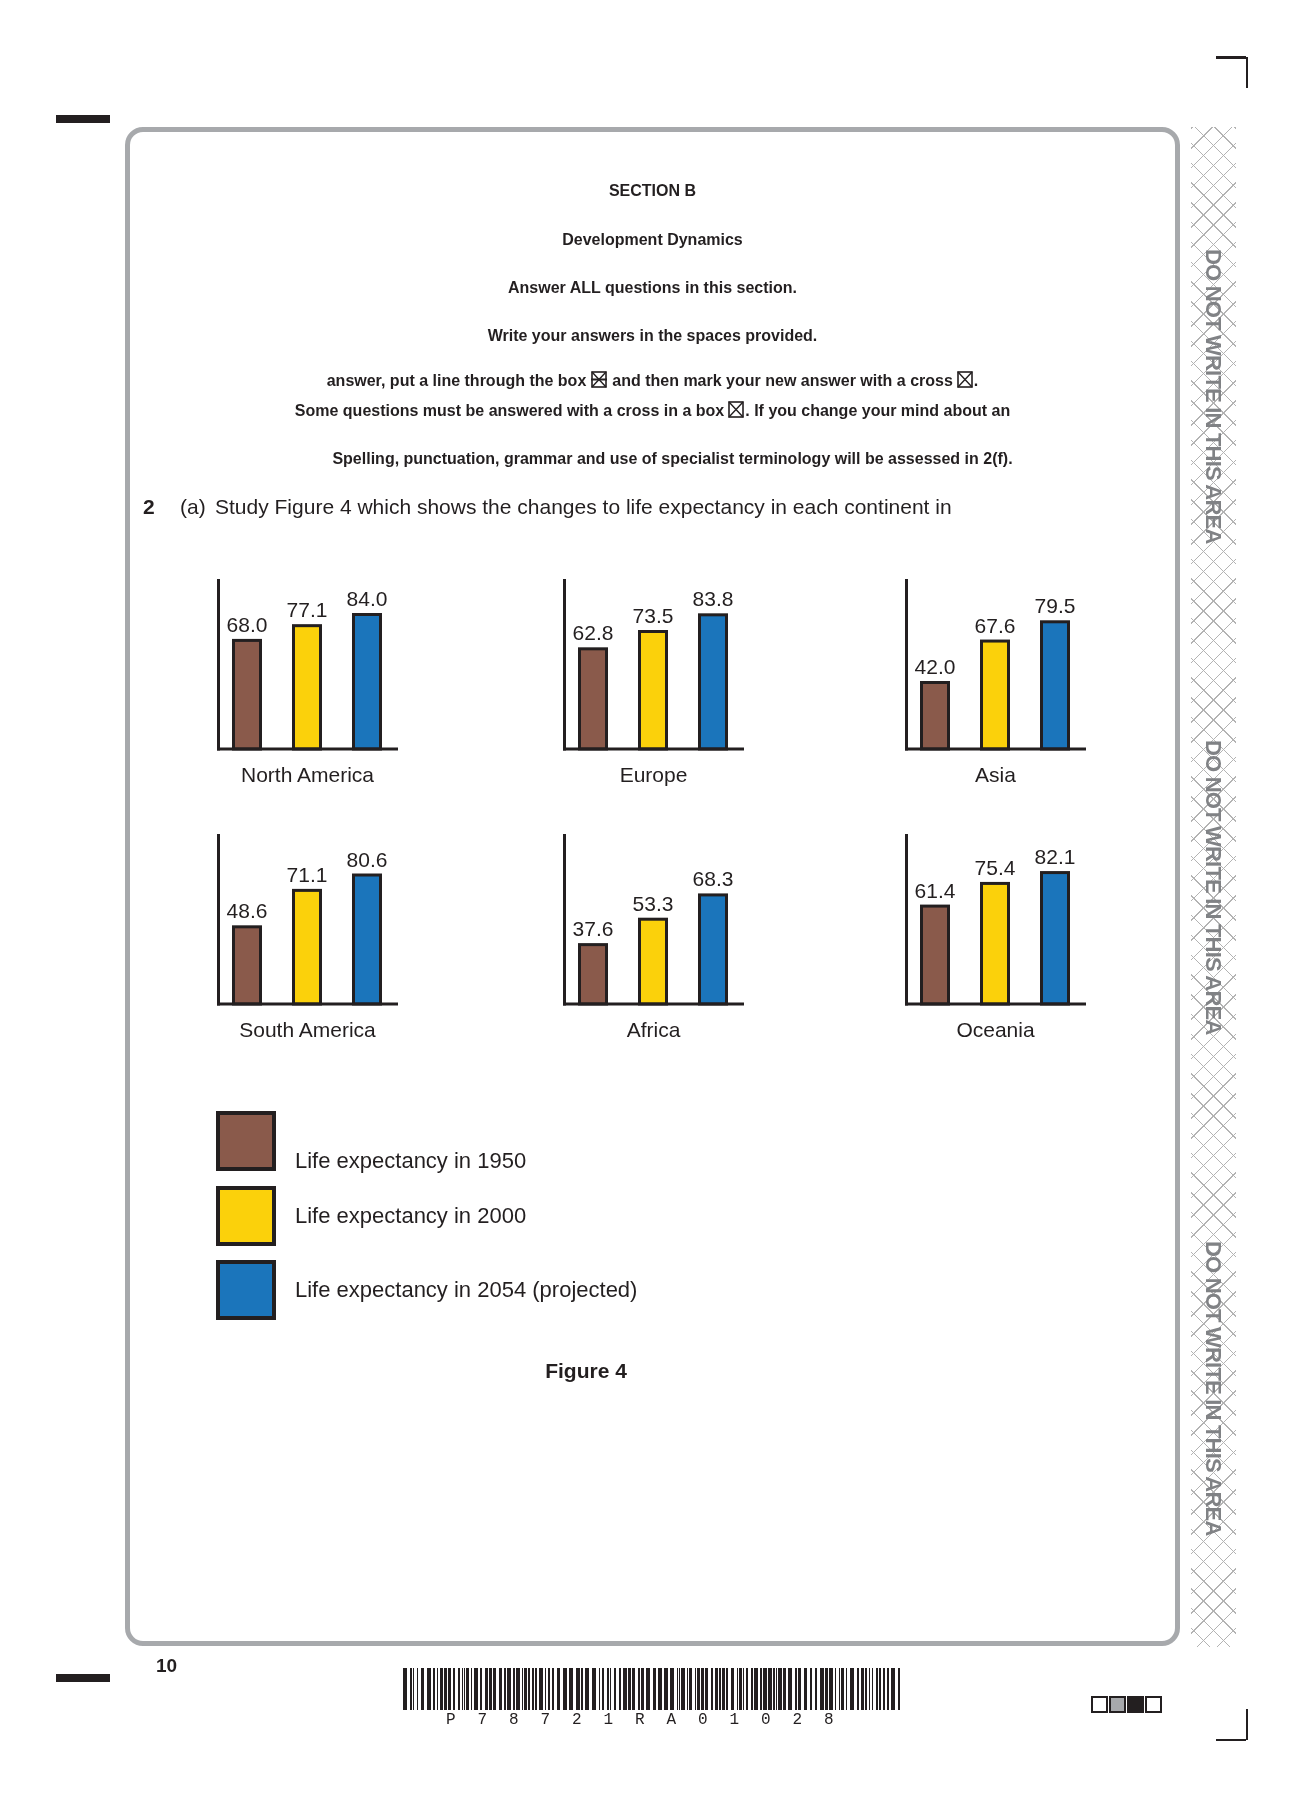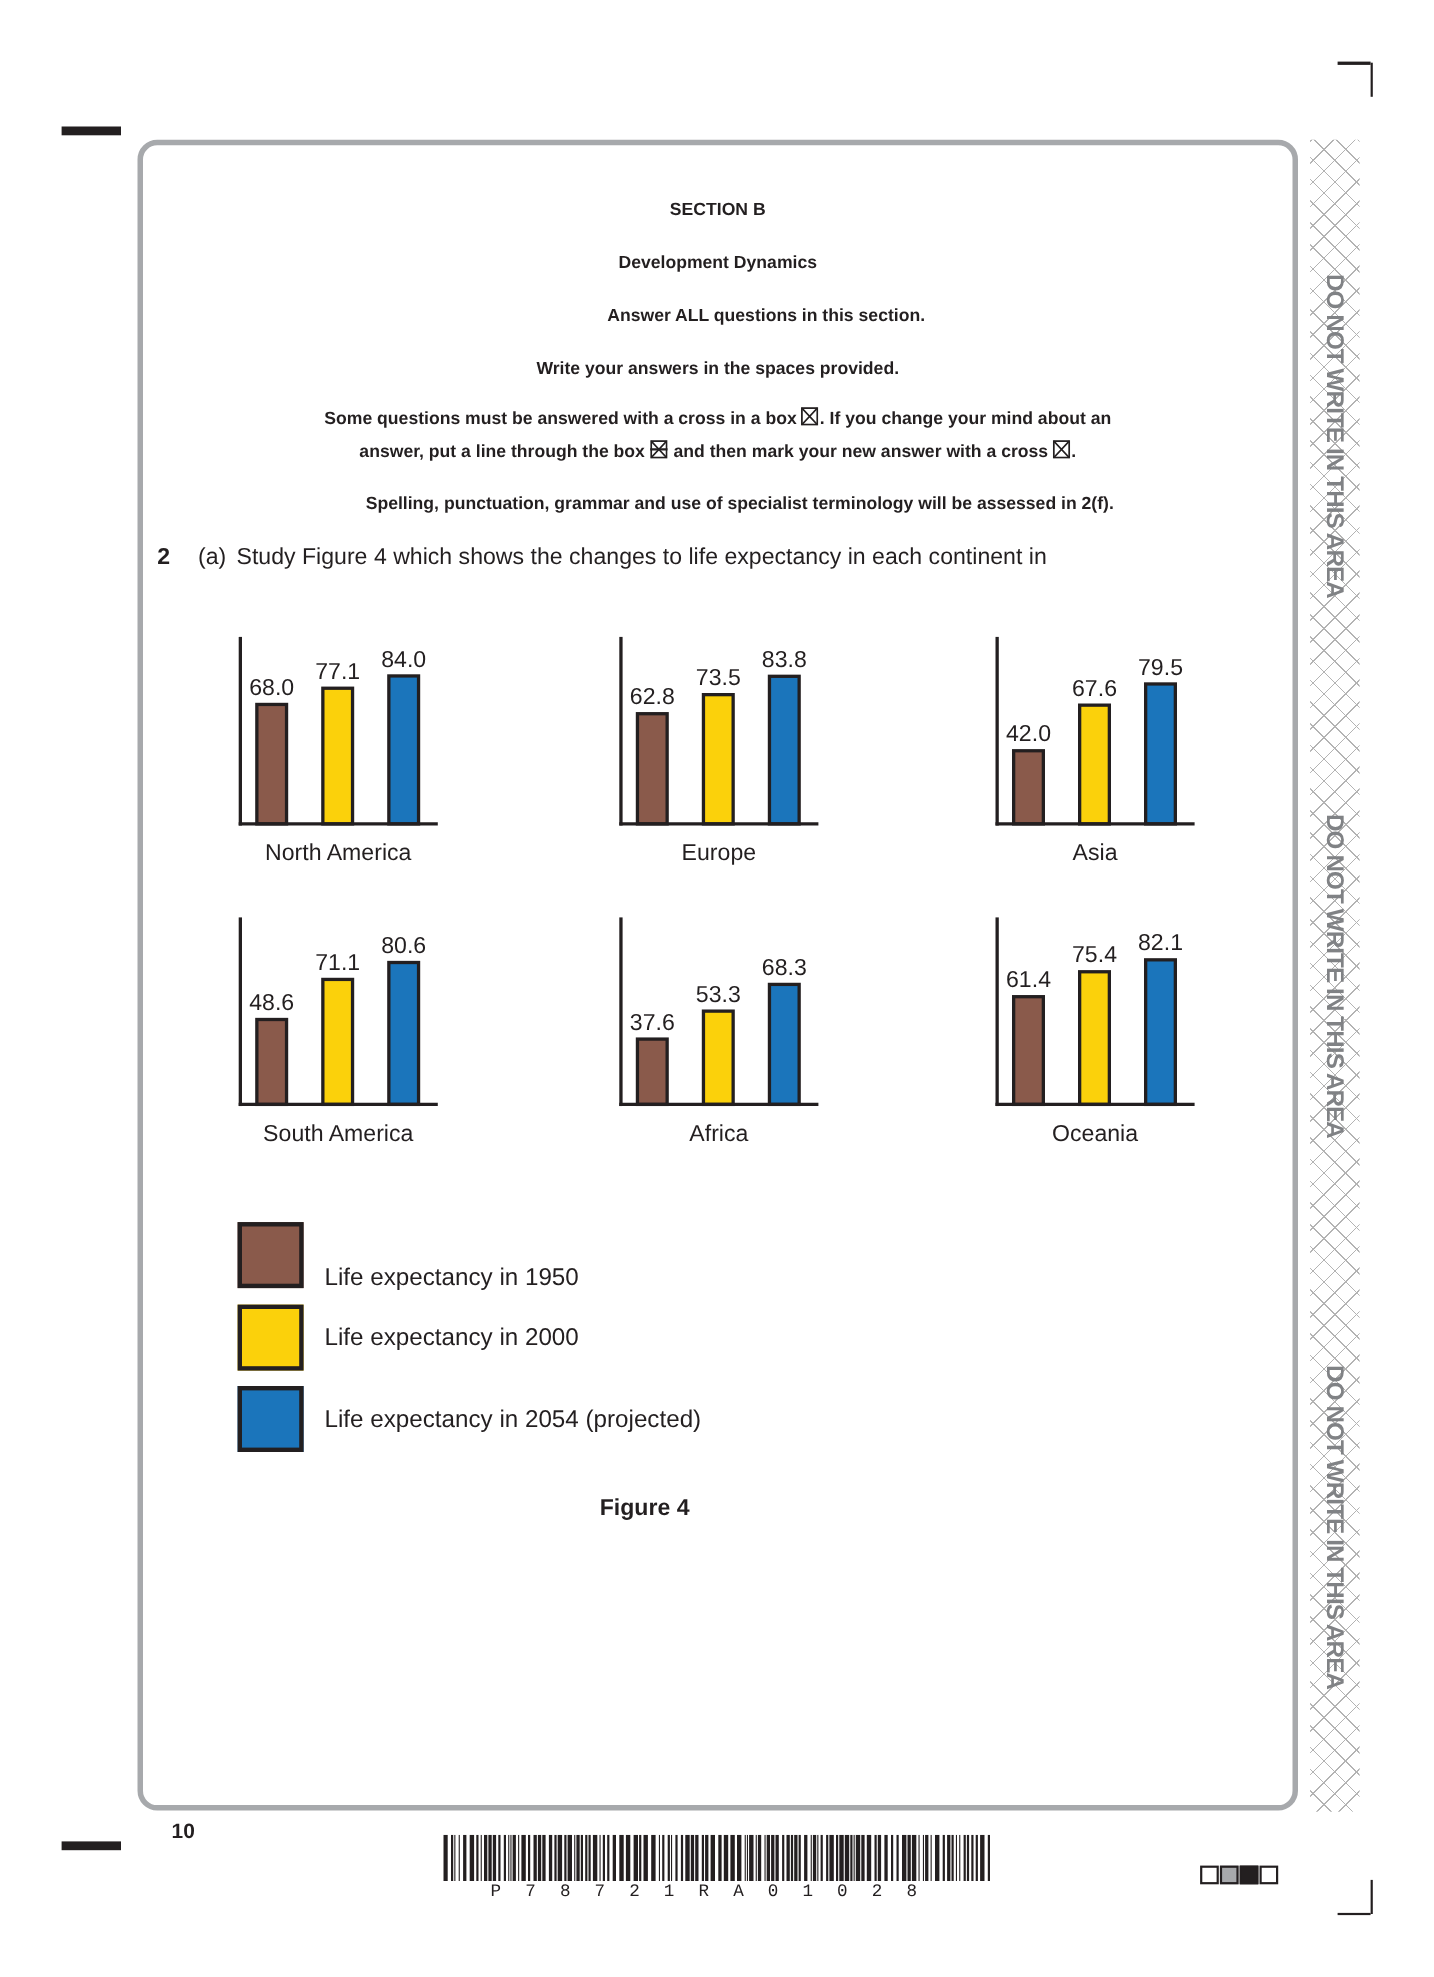--- a/index.html
+++ b/index.html
@@ -39,35 +39,35 @@
 <div class="mark" style="left:1216px;top:1738.5px;width:30px;height:2.5px;"></div>
 
 <div class="frame"></div>
 <div class="hatch"></div>
 <div class="side-label" style="top:226px;">DO NOT WRITE IN THIS AREA</div>
 <div class="side-label" style="top:717px;">DO NOT WRITE IN THIS AREA</div>
 <div class="side-label" style="top:1218px;">DO NOT WRITE IN THIS AREA</div>
 
 <div class="hdr" style="top:177px;">SECTION B</div>
 <div class="hdr" style="top:226px;">Development Dynamics</div>
-<div class="hdr" style="top:274px;padding-left:44px;">Answer ALL questions in this section.</div>
+<div class="hdr" style="top:274px;">Answer ALL questions in this section.</div>
 <div class="hdr" style="top:322px;">Write your answers in the spaces provided.</div>
 <div class="hdr" style="top:366px;line-height:30px;">
-  <div><span>Some questions must be answered with a cross in a box</span><span class="xbox"><svg width="16" height="17" viewBox="0 0 16 17">
-          <rect x="1" y="1" width="14" height="15" fill="none" stroke="#231f20" stroke-width="1.6"></rect>
-          <path d="M1 1 L15 16 M15 1 L1 16" stroke="#231f20" stroke-width="1.4"></path>
-        </svg></span><span>. If you change your mind about an</span></div>
   <div><span>answer, put a line through the box</span><span class="xbox mid"><svg width="16" height="17" viewBox="0 0 16 17">
           <rect x="1" y="1" width="14" height="15" fill="none" stroke="#231f20" stroke-width="1.6"></rect>
           <path d="M1 1 L15 16 M15 1 L1 16" stroke="#231f20" stroke-width="1.4"></path>
           <path d="M0 8.5 H16" stroke="#231f20" stroke-width="2"></path>
         </svg></span><span>and then mark your new answer with a cross</span><span class="xbox"><svg width="16" height="17" viewBox="0 0 16 17">
           <rect x="1" y="1" width="14" height="15" fill="none" stroke="#231f20" stroke-width="1.6"></rect>
           <path d="M1 1 L15 16 M15 1 L1 16" stroke="#231f20" stroke-width="1.4"></path>
         </svg></span><span>.</span></div>
+  <div><span>Some questions must be answered with a cross in a box</span><span class="xbox"><svg width="16" height="17" viewBox="0 0 16 17">
+          <rect x="1" y="1" width="14" height="15" fill="none" stroke="#231f20" stroke-width="1.6"></rect>
+          <path d="M1 1 L15 16 M15 1 L1 16" stroke="#231f20" stroke-width="1.4"></path>
+        </svg></span><span>. If you change your mind about an</span></div>
 </div>
 <div class="hdr" style="top:445px;margin-left:20px;">Spelling, punctuation, grammar and use of specialist terminology will be assessed in 2(f).</div>
 
 <div class="q bold" style="left:143px;top:492px;">2</div>
 <div class="q" style="left:180px;top:492px;">(a)</div>
 <div class="q" style="left:215px;top:492px;">
   <div>Study Figure 4 which shows the changes to life expectancy in each continent in</div>
 </div>
 
 <svg id="figure-charts" width="920" height="500">

